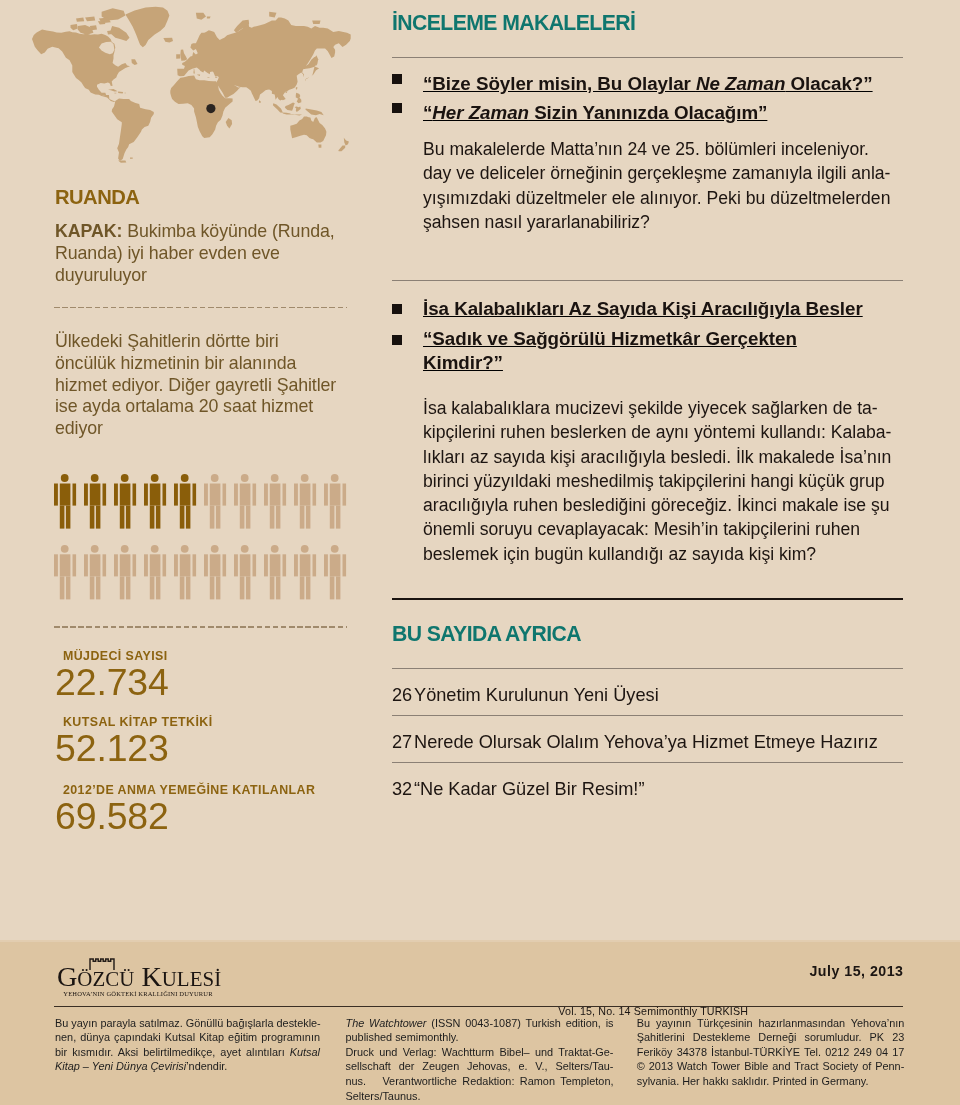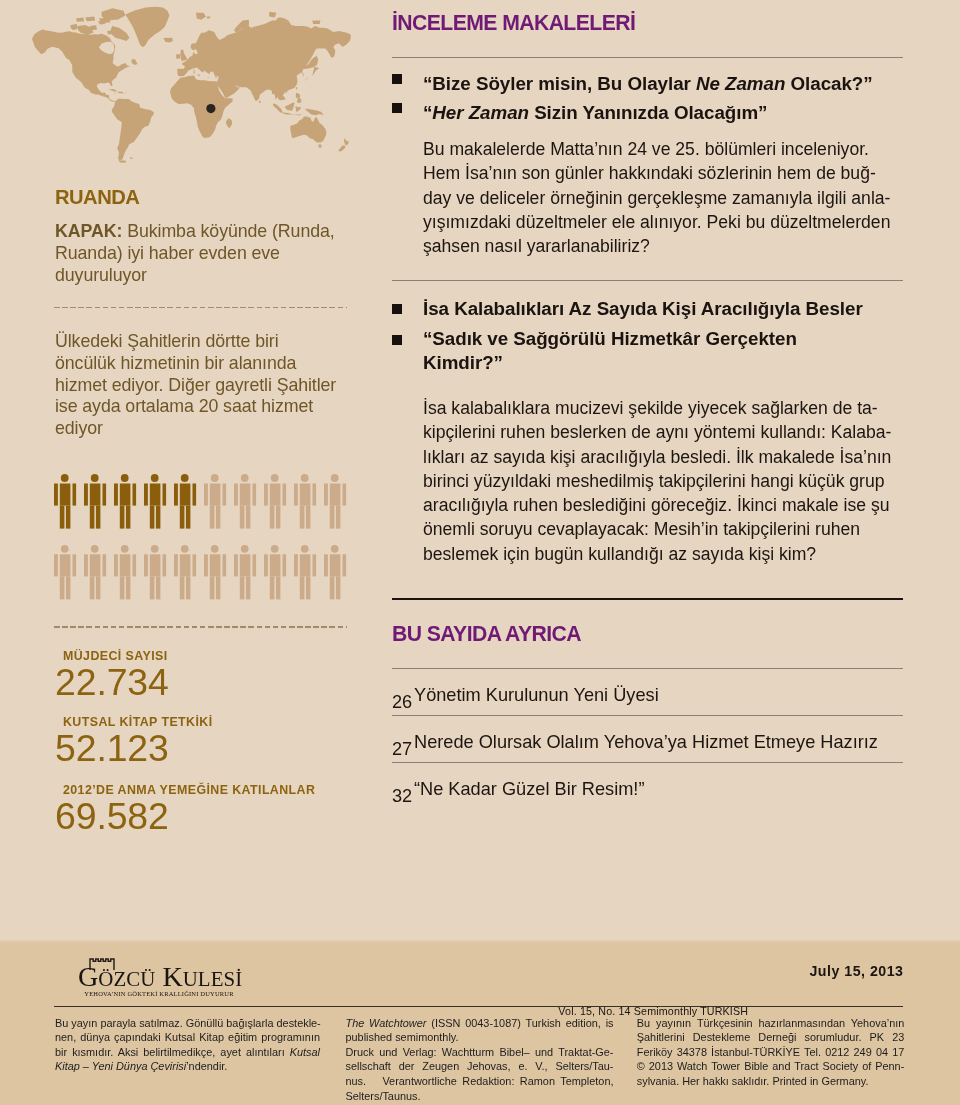--- a/index.html
+++ b/index.html
@@ -29,46 +29,46 @@
   .people{position:absolute;left:53.9px;top:474.3px;}
   .people svg{display:block;}
 
   .stat{position:absolute;left:55px;}
   .stat .lbl{font-size:12.4px;font-weight:bold;color:#8c6310;letter-spacing:.42px;
              line-height:15px;padding-left:8px;}
   .stat .num{font-size:37.4px;color:#8c6310;line-height:36px;font-weight:normal;
              letter-spacing:-0.1px;}
 
   
-  .rhead{position:absolute;left:392px;font-size:21.2px;font-weight:bold;color:#701a75;
+  .rhead{position:absolute;left:392px;font-size:21.2px;font-weight:bold;color:#0f766e;
          letter-spacing:-0.58px;line-height:24px;}
   .rule{position:absolute;left:392px;width:511px;height:0;border-top:1px solid #8b8075;}
   .rule-thick{position:absolute;left:392px;width:511px;height:0;border-top:2.8px solid #1a1310;}
 
-  .bi{position:absolute;left:392px;width:511px;}
+  .bi{position:absolute;left:392px;width:511px;text-decoration:underline;}
   .bi .sq{position:absolute;left:0px;width:9.6px;height:9.6px;background:#17110e;}
   .bi .txt{margin-left:31px;font-size:18.8px;font-weight:bold;color:#1a1310;
            line-height:23.5px;letter-spacing:-0.05px;}
   .bi .txt i{font-style:italic;}
 
   .rpara{position:absolute;left:423px;width:480px;font-size:17.6px;line-height:24.3px;
          color:#1d1511;}
   .rpara .ln{white-space:nowrap;}
 
   .toc-row{position:absolute;left:392px;width:511px;font-size:18.2px;color:#1d1511;
            line-height:21px;}
-  .toc-row .n{position:absolute;left:0;top:0;margin-top:7px;}
+  .toc-row .n{position:absolute;left:0;top:0;}
   .toc-row .t{margin-left:22px;}
 
   
   .foot-band{position:absolute;left:0;top:942px;width:960px;height:163px;
               background:#ddc5a2;}
   .foot-rule-top{position:absolute;left:0;top:940px;width:960px;height:2px;
                  background:#e2cdb0;}
-  .logo{position:absolute;left:57px;top:962px;margin-left:21px;}
+  .logo{position:absolute;left:57px;top:962px;}
   .logo .word{font-family:"Liberation Serif",serif;font-size:28.2px;color:#1b1512;
               white-space:nowrap;line-height:29px;font-weight:normal;
               letter-spacing:-0.15px;}
   .logo .word .sm{font-size:20.9px;letter-spacing:0.1px;}
   .logo .sub{font-family:"Liberation Serif",serif;font-size:6.5px;color:#1b1512;
              letter-spacing:.17px;white-space:nowrap;line-height:8px;margin-top:-4px;
              text-align:center;width:162px;}
   .crownwrap{position:absolute;left:89.2px;top:956.2px;}
 
   .issue-date{position:absolute;left:403px;top:962px;width:500.5px;font-size:14.2px;
@@ -386,21 +386,20 @@
   <div class="bi" style="top:72px">
     <span class="sq" style="top:2px"></span>
     <div class="txt"><span>“Bize Söyler misin, Bu Olaylar </span><i>Ne Zaman</i><span> Olacak?”</span></div>
   </div>
   <div class="bi" style="top:101px">
     <span class="sq" style="top:2px"></span>
     <div class="txt"><span>“</span><i>Her Zaman</i><span> Sizin Yanınızda Olacağım”</span></div>
   </div>
   <div class="rpara" style="top:137px">
     <div class="ln">Bu makalelerde Matta’nın 24 ve 25. bölümleri inceleniyor.</div>
-    <div class="ln">Hem İsa’nın son günler hakkındaki sözlerinin hem de buğ-</div>
     <div class="ln">day ve deliceler örneğinin gerçekleşme zamanıyla ilgili anla-</div>
     <div class="ln">yışımızdaki düzeltmeler ele alınıyor. Peki bu düzeltmelerden</div>
     <div class="ln last">şahsen nasıl yararlanabiliriz?</div>
   </div>
   <div class="bi" style="top:297px">
     <span class="sq" style="top:7px"></span>
     <div class="txt"><span>İsa Kalabalıkları Az Sayıda Kişi Aracılığıyla Besler</span></div>
   </div>
   <div class="bi" style="top:327px">
     <span class="sq" style="top:8px"></span>

